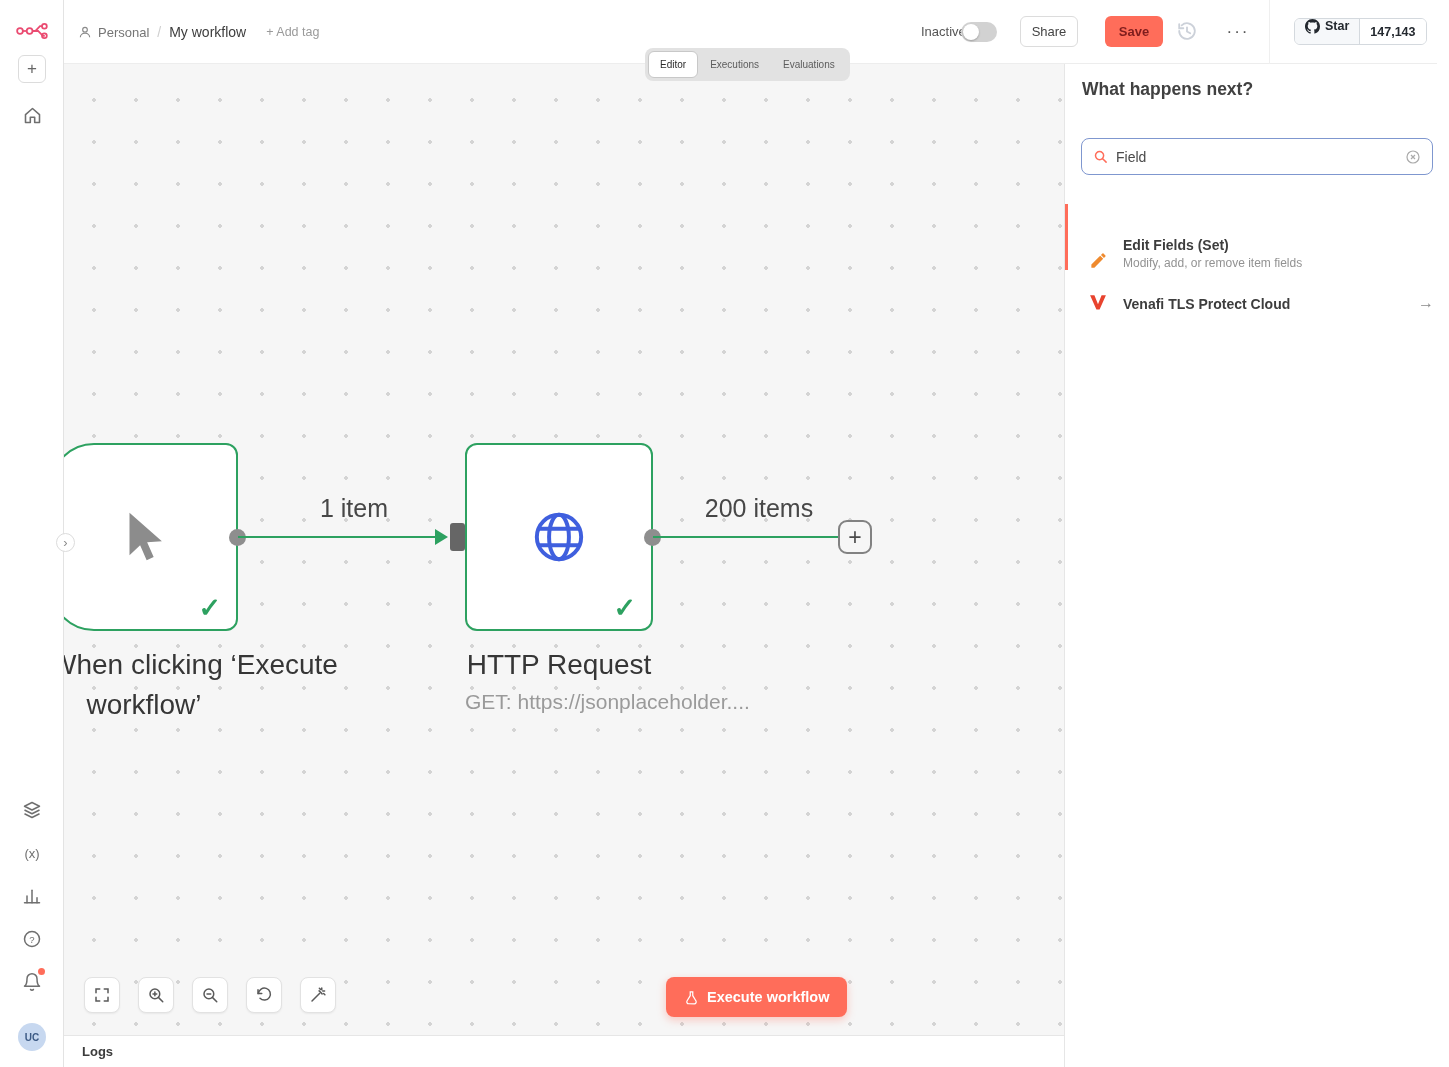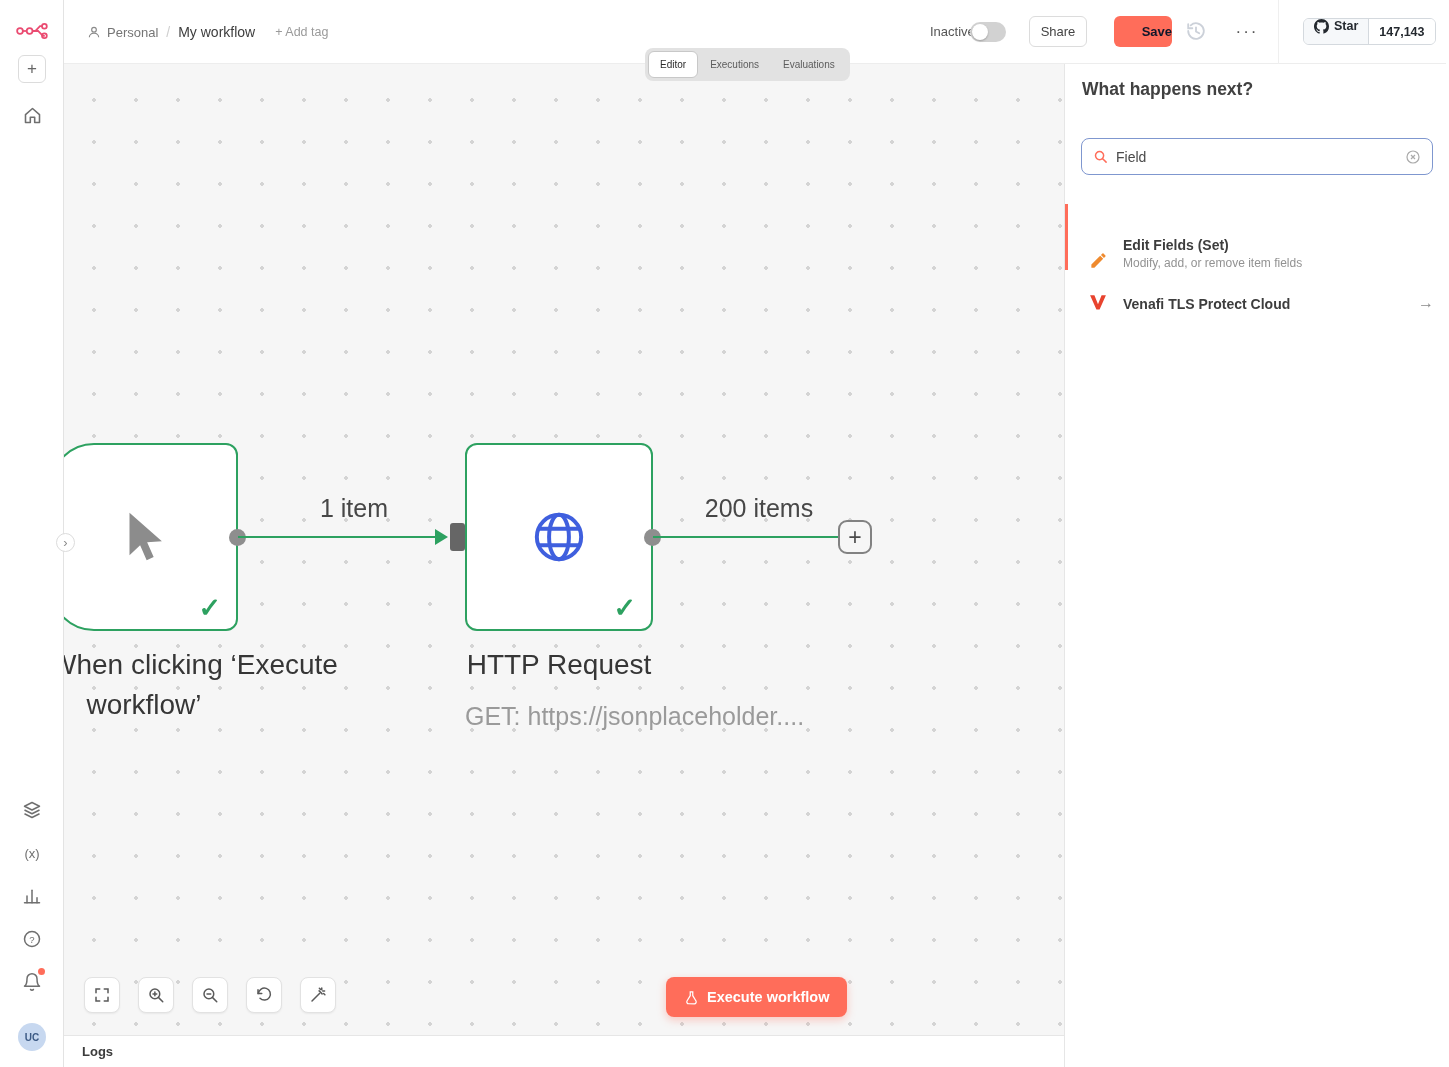--- a/index.html
+++ b/index.html
@@ -20,38 +20,38 @@
     border-radius:6px; font-size:17px; color:#666; }
   .sb-icon { left:16px; width:32px; height:32px; }
   .variables-txt { font-size:13px; color:#6f6f6f; }
   .bell-wrap { position:relative; }
   .bell-dot { position:absolute; right:3px; top:2px; width:7px; height:7px;
     border-radius:50%; background:var(--brand_orange); }
   .avatar { left:18px; top:1023px; width:28px; height:28px; border-radius:50%;
     background:#c7d8f0; font-size:10px; font-weight:bold; color:#3c5a85; }
 
   
-  .header { position:absolute; left:61px; top:0; width:1385px; height:64px;
+  .header { position:absolute; left:52px; top:0; width:1385px; height:64px;
     background:#fff; border-bottom:1px solid #ededed; z-index:20; }
   .crumbs { position:absolute; left:26px; top:0; height:64px; display:flex;
     align-items:center; gap:8px; }
   .crumb-proj { display:flex; align-items:center; gap:6px; font-size:13px; color:#757575; cursor:pointer; }
   .crumb-sep { color:#cfcfcf; font-size:14px; }
   .wf-name { font-size:14px; font-weight:500; color:#3d3d3d; cursor:text; }
   .add-tag { border:none; background:none; font-size:12.5px; color:#9a9a9a; margin-left:12px;text-align:right; }
   .status-label { position:absolute; left:853px; top:24px; font-size:13px; color:#555;margin-left:16px; }
   .toggle { position:absolute; left:909px; top:22px; width:36px; height:20px;
     border-radius:10px; background:#d2d2d2; cursor:pointer; }
   .knob { position:absolute; left:2px; top:2px; width:16px; height:16px; border-radius:50%;
     background:#fff; box-shadow:0 1px 2px rgba(0,0,0,.25); }
   .share-btn { position:absolute; left:968px; top:16px; width:58px; height:31px;
     background:#fff; border:1px solid #dcdcdc; border-radius:6px; font-size:13px; color:#444; }
   .save-btn { position:absolute; left:1053px; top:16px; width:58px; height:31px;
     background:var(--brand_orange); border:none; border-radius:6px; font-size:13px;
-    color:#0f172a; font-weight:600;text-align:right; }
+    color:#7f1d1d; font-weight:600; }
   .history-btn { position:absolute; left:1123px; top:20px; width:24px; height:24px;
     background:none; border:none; }
   .more-btn { position:absolute; left:1170px; top:18px; width:32px; height:28px;
     background:none; border:none; font-size:17px; color:#555; letter-spacing:2px; }
   .hdr-divider { position:absolute; left:1217px; top:0; width:1px; height:64px; background:#efefef; }
   .gh { position:absolute; left:1242px; top:18px; height:27px; display:flex;
     border:1px solid #d4d9de; border-radius:6px; overflow:hidden; font-size:12.5px; }
   .gh-left { display:flex; gap:5px; padding:0 10px; background:#f6f8fa;
     border:none; border-right:1px solid #d4d9de; font-weight:600; color:#24292f; font-size:12.5px; }
   .gh-count { display:flex; align-items:center; padding:0 10px; background:#fff; border:none;
@@ -86,21 +86,21 @@
     border-radius:3px; background:#666; cursor:crosshair; }
   .conn-label { position:absolute; top:430px; transform:translateX(-50%);
     font-size:25px; color:#474747; white-space:nowrap; }
   .plus-endpoint { position:absolute; left:774px; top:456px; width:34px; height:34px;
     border:2px solid #828282; border-radius:9px; background:transparent; color:#4a4a4a;
     font-size:23px; line-height:28px; }
   .node-label-block { position:absolute; width:188px; text-align:center; font-size:28px;
     line-height:40px; font-weight:500; color:#363636; white-space:nowrap; }
   .nlb1 { left:-14px; top:581px; }
   .nlb2 { left:401px; top:581px; }
-  .node-sub { font-size:25px; line-height:30px; color:#9a9a9a; font-weight:400; margin-top:16px; }
+  .node-sub { font-size:21px; line-height:30px; color:#9a9a9a; font-weight:400; margin-top:2px; }
 
   .canvas-controls { position:absolute; left:20px; top:913px; display:flex; gap:18px; }
   .ctl { width:36px; height:36px; background:#fff; border:1px solid #e2e2e2; border-radius:8px;
     display:flex; align-items:center; justify-content:center;
     box-shadow:0 1px 2px rgba(0,0,0,.06); }
   .execute-btn { position:absolute; left:602px; top:913px; height:40px; padding:0 18px;
     background:var(--brand_orange); color:#fff; border:none; border-radius:8px;
     font-size:14.5px; font-weight:600; display:flex; align-items:center; gap:8px;
     box-shadow:0 3px 8px rgba(255,109,90,.35); }
 

